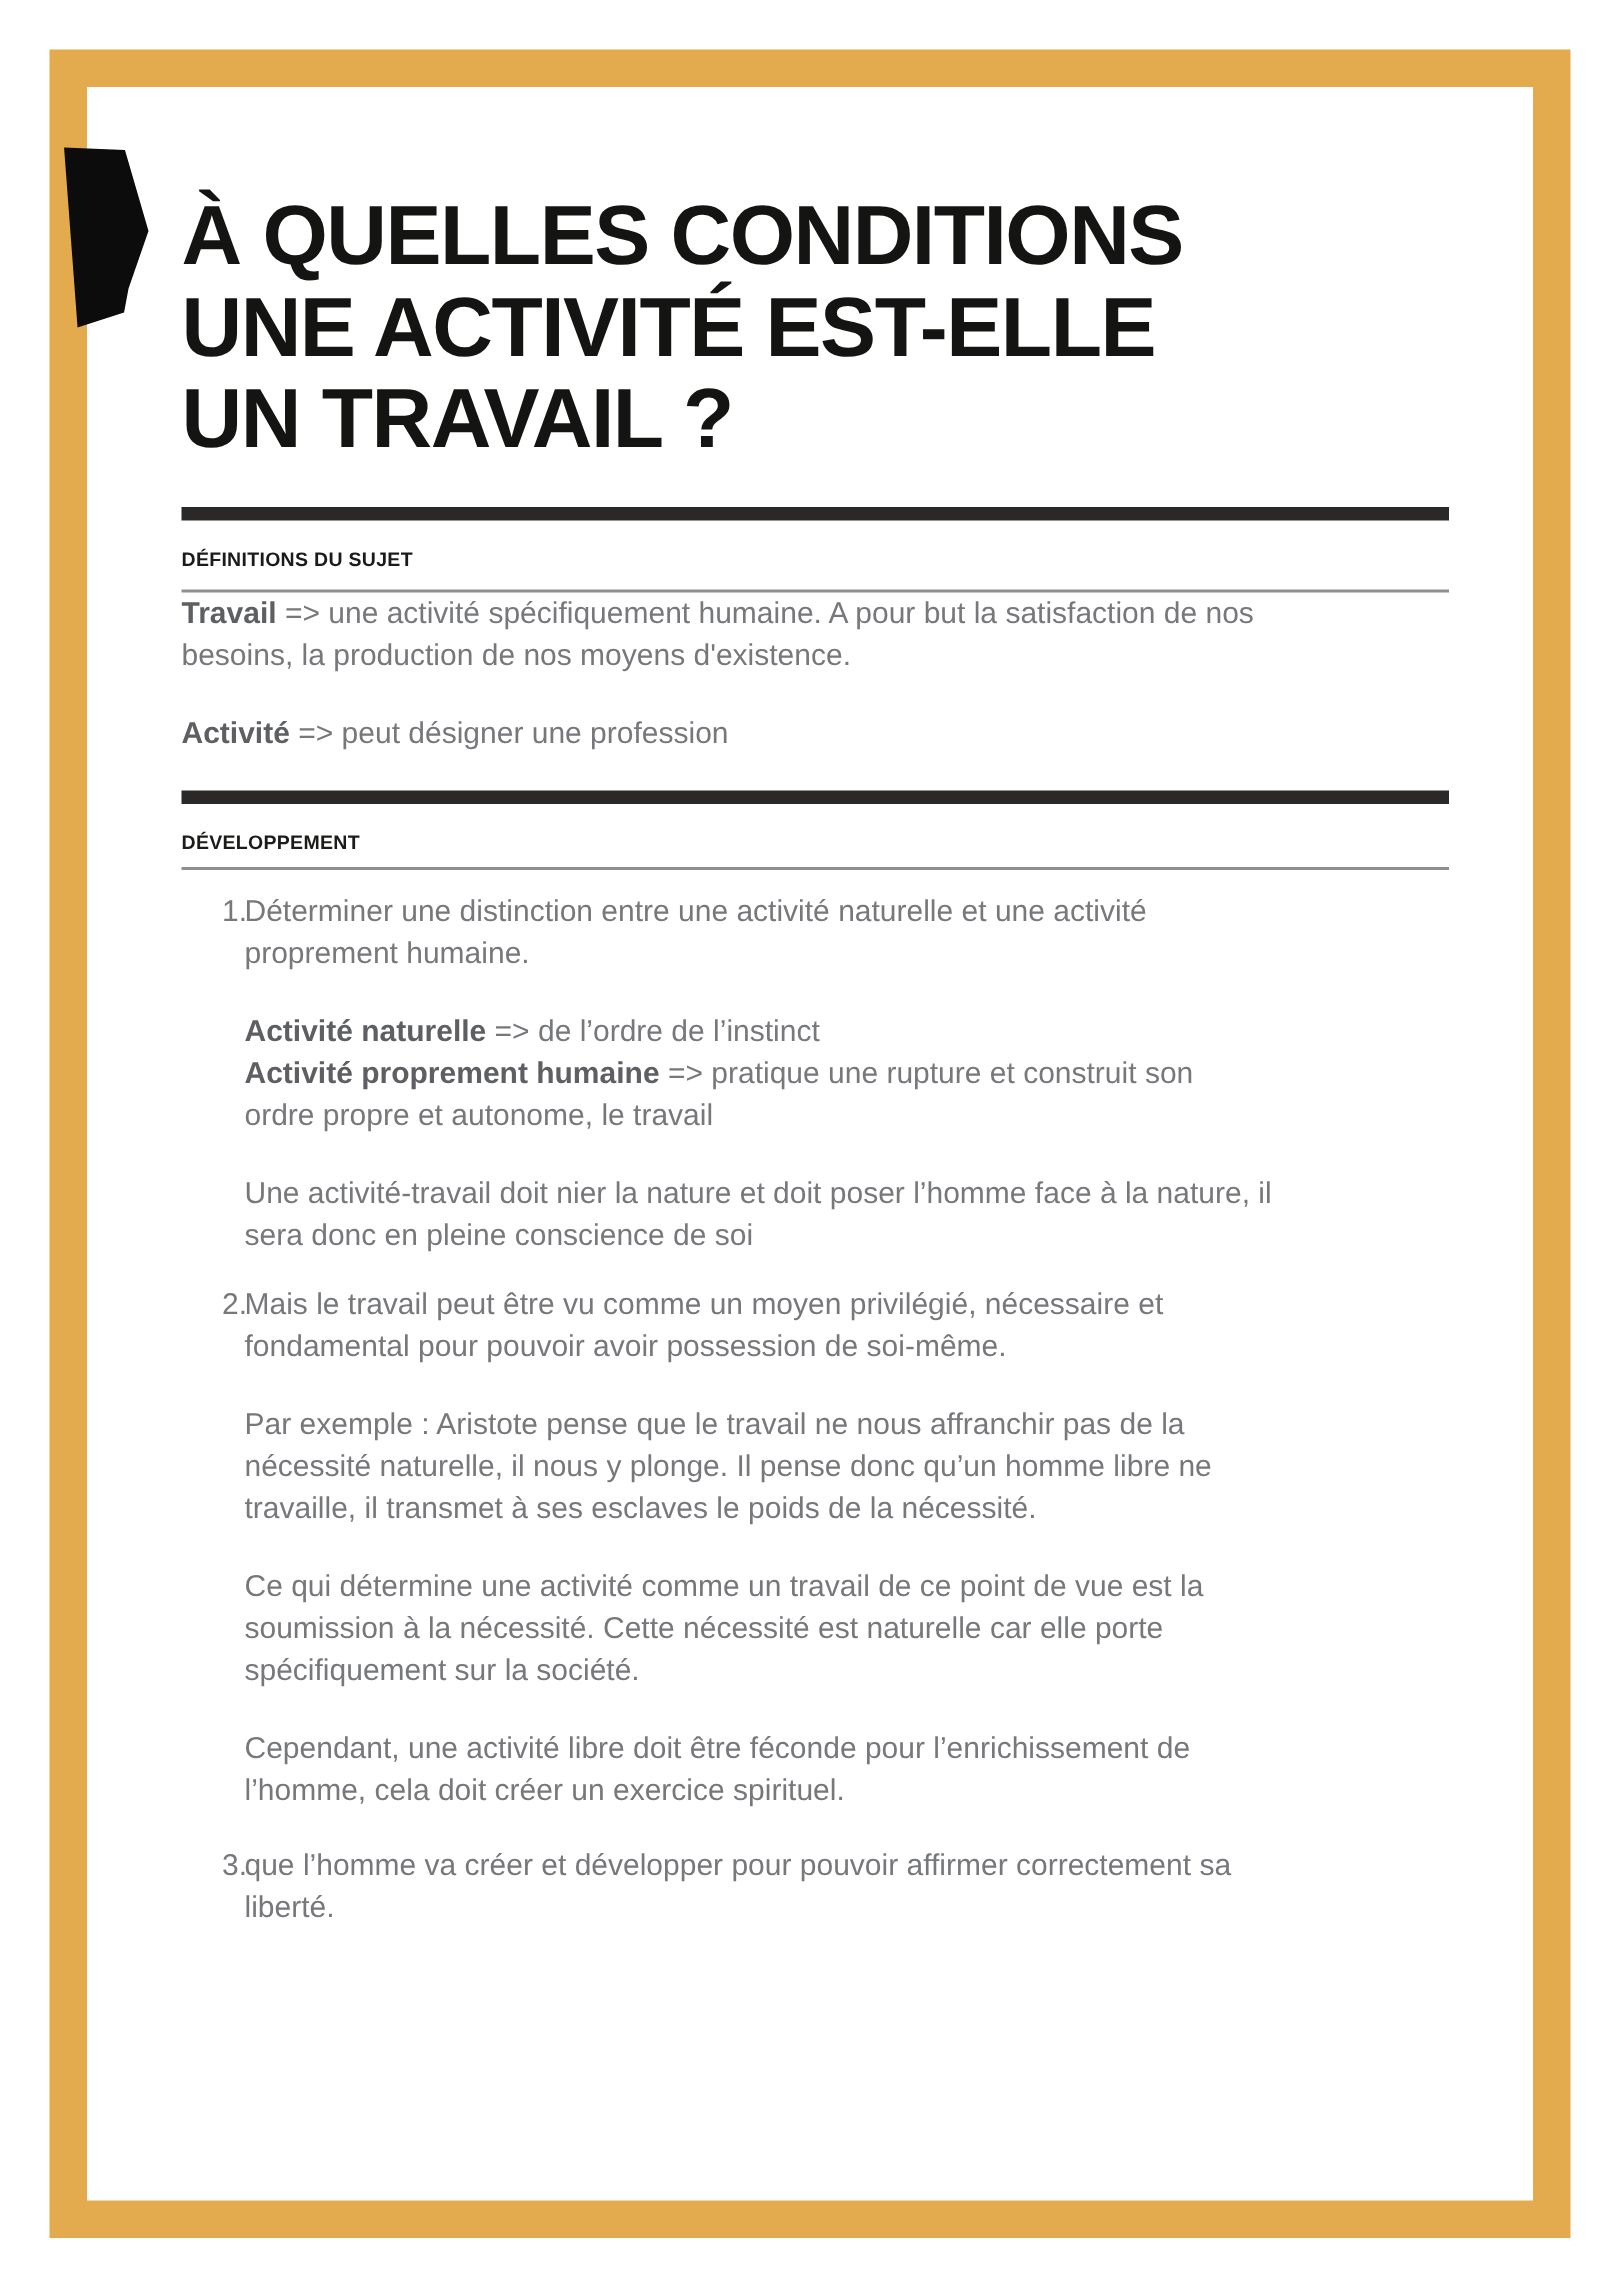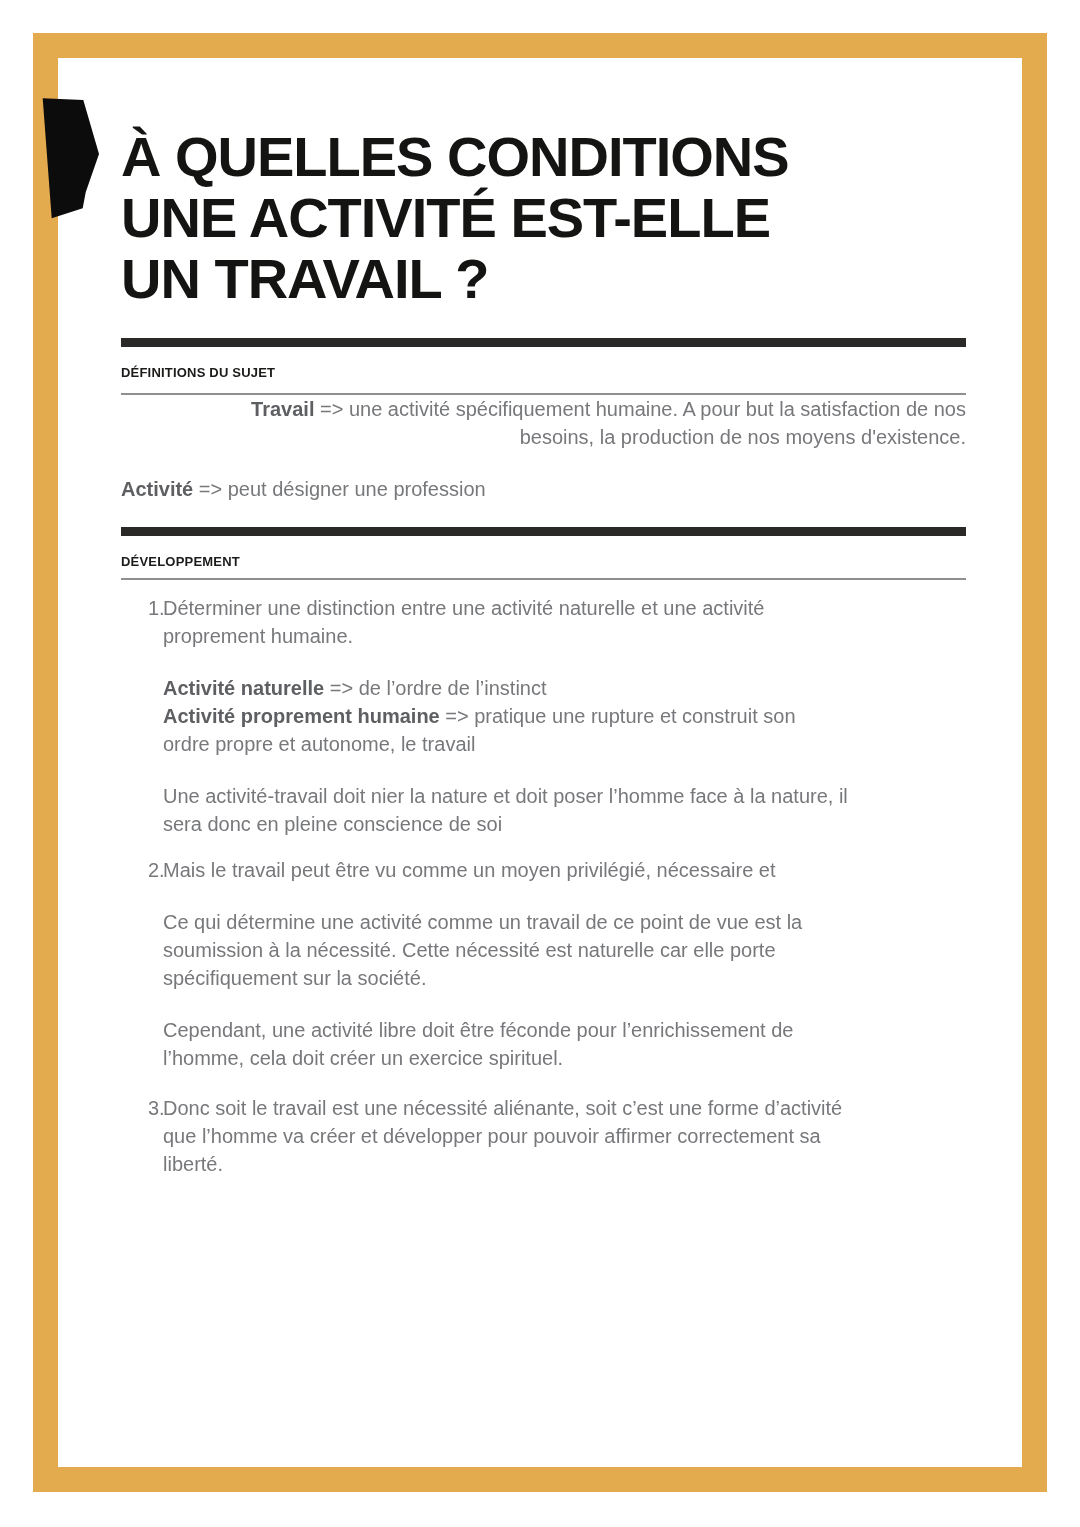--- a/index.html
+++ b/index.html
@@ -58,21 +58,21 @@
   .thin1{margin-top:6px;}
   .thin2{margin-top:2px;}
   .rt2{margin-top:18px;}
   .bline{
     font-size:20px;
     line-height:28px;
     color:var(--body);
     white-space:nowrap;
   }
   .term{font-weight:bold;color:var(--body-bold);}
-  .def-travail{margin-top:15px;text-align:right;}
+  .def-travail{margin-top:15px;}
   .def-activite{margin-top:18px;}
   .list{margin-top:14px;padding-left:42px;}
   .item{position:relative;display:flow-root;margin-bottom:18px;}
   .item .num{
     position:absolute;left:-15px;top:0;
     font-size:20px;line-height:28px;color:var(--body);
   }
   .para{margin:0 0 24px 0;}
   .para:last-child{margin-bottom:0;}
   .item3{margin-top:22px;}
@@ -129,35 +129,40 @@
       <div class="para">
         <div class="bline">Une activité-travail doit nier la nature et doit poser l’homme face à la nature, il</div>
         <div class="bline">sera donc en pleine conscience de soi</div>
       </div>
     </div>
 
     <div class="item">
       <span class="num">2.</span>
       <div class="para">
         <div class="bline">Mais le travail peut être vu comme un moyen privilégié, nécessaire et</div>
+        <div class="bline">fondamental pour pouvoir avoir possession de soi-même.</div>
+      </div>
+      <div class="para">
+        <div class="bline">Par exemple : Aristote pense que le travail ne nous affranchir pas de la</div>
+        <div class="bline">nécessité naturelle, il nous y plonge. Il pense donc qu’un homme libre ne</div>
+        <div class="bline">travaille, il transmet à ses esclaves le poids de la nécessité.</div>
       </div>
       <div class="para">
         <div class="bline">Ce qui détermine une activité comme un travail de ce point de vue est la</div>
         <div class="bline">soumission à la nécessité. Cette nécessité est naturelle car elle porte</div>
         <div class="bline">spécifiquement sur la société.</div>
       </div>
       <div class="para">
         <div class="bline">Cependant, une activité libre doit être féconde pour l’enrichissement de</div>
         <div class="bline">l’homme, cela doit créer un exercice spirituel.</div>
       </div>
     </div>
 
     <div class="item item3">
       <span class="num">3.</span>
       <div class="para">
-        <div class="bline">Donc soit le travail est une nécessité aliénante, soit c’est une forme d’activité</div>
         <div class="bline">que l’homme va créer et développer pour pouvoir affirmer correctement sa</div>
         <div class="bline">liberté.</div>
       </div>
     </div>
 
   </div>
 </div>
 
 </body></html>

